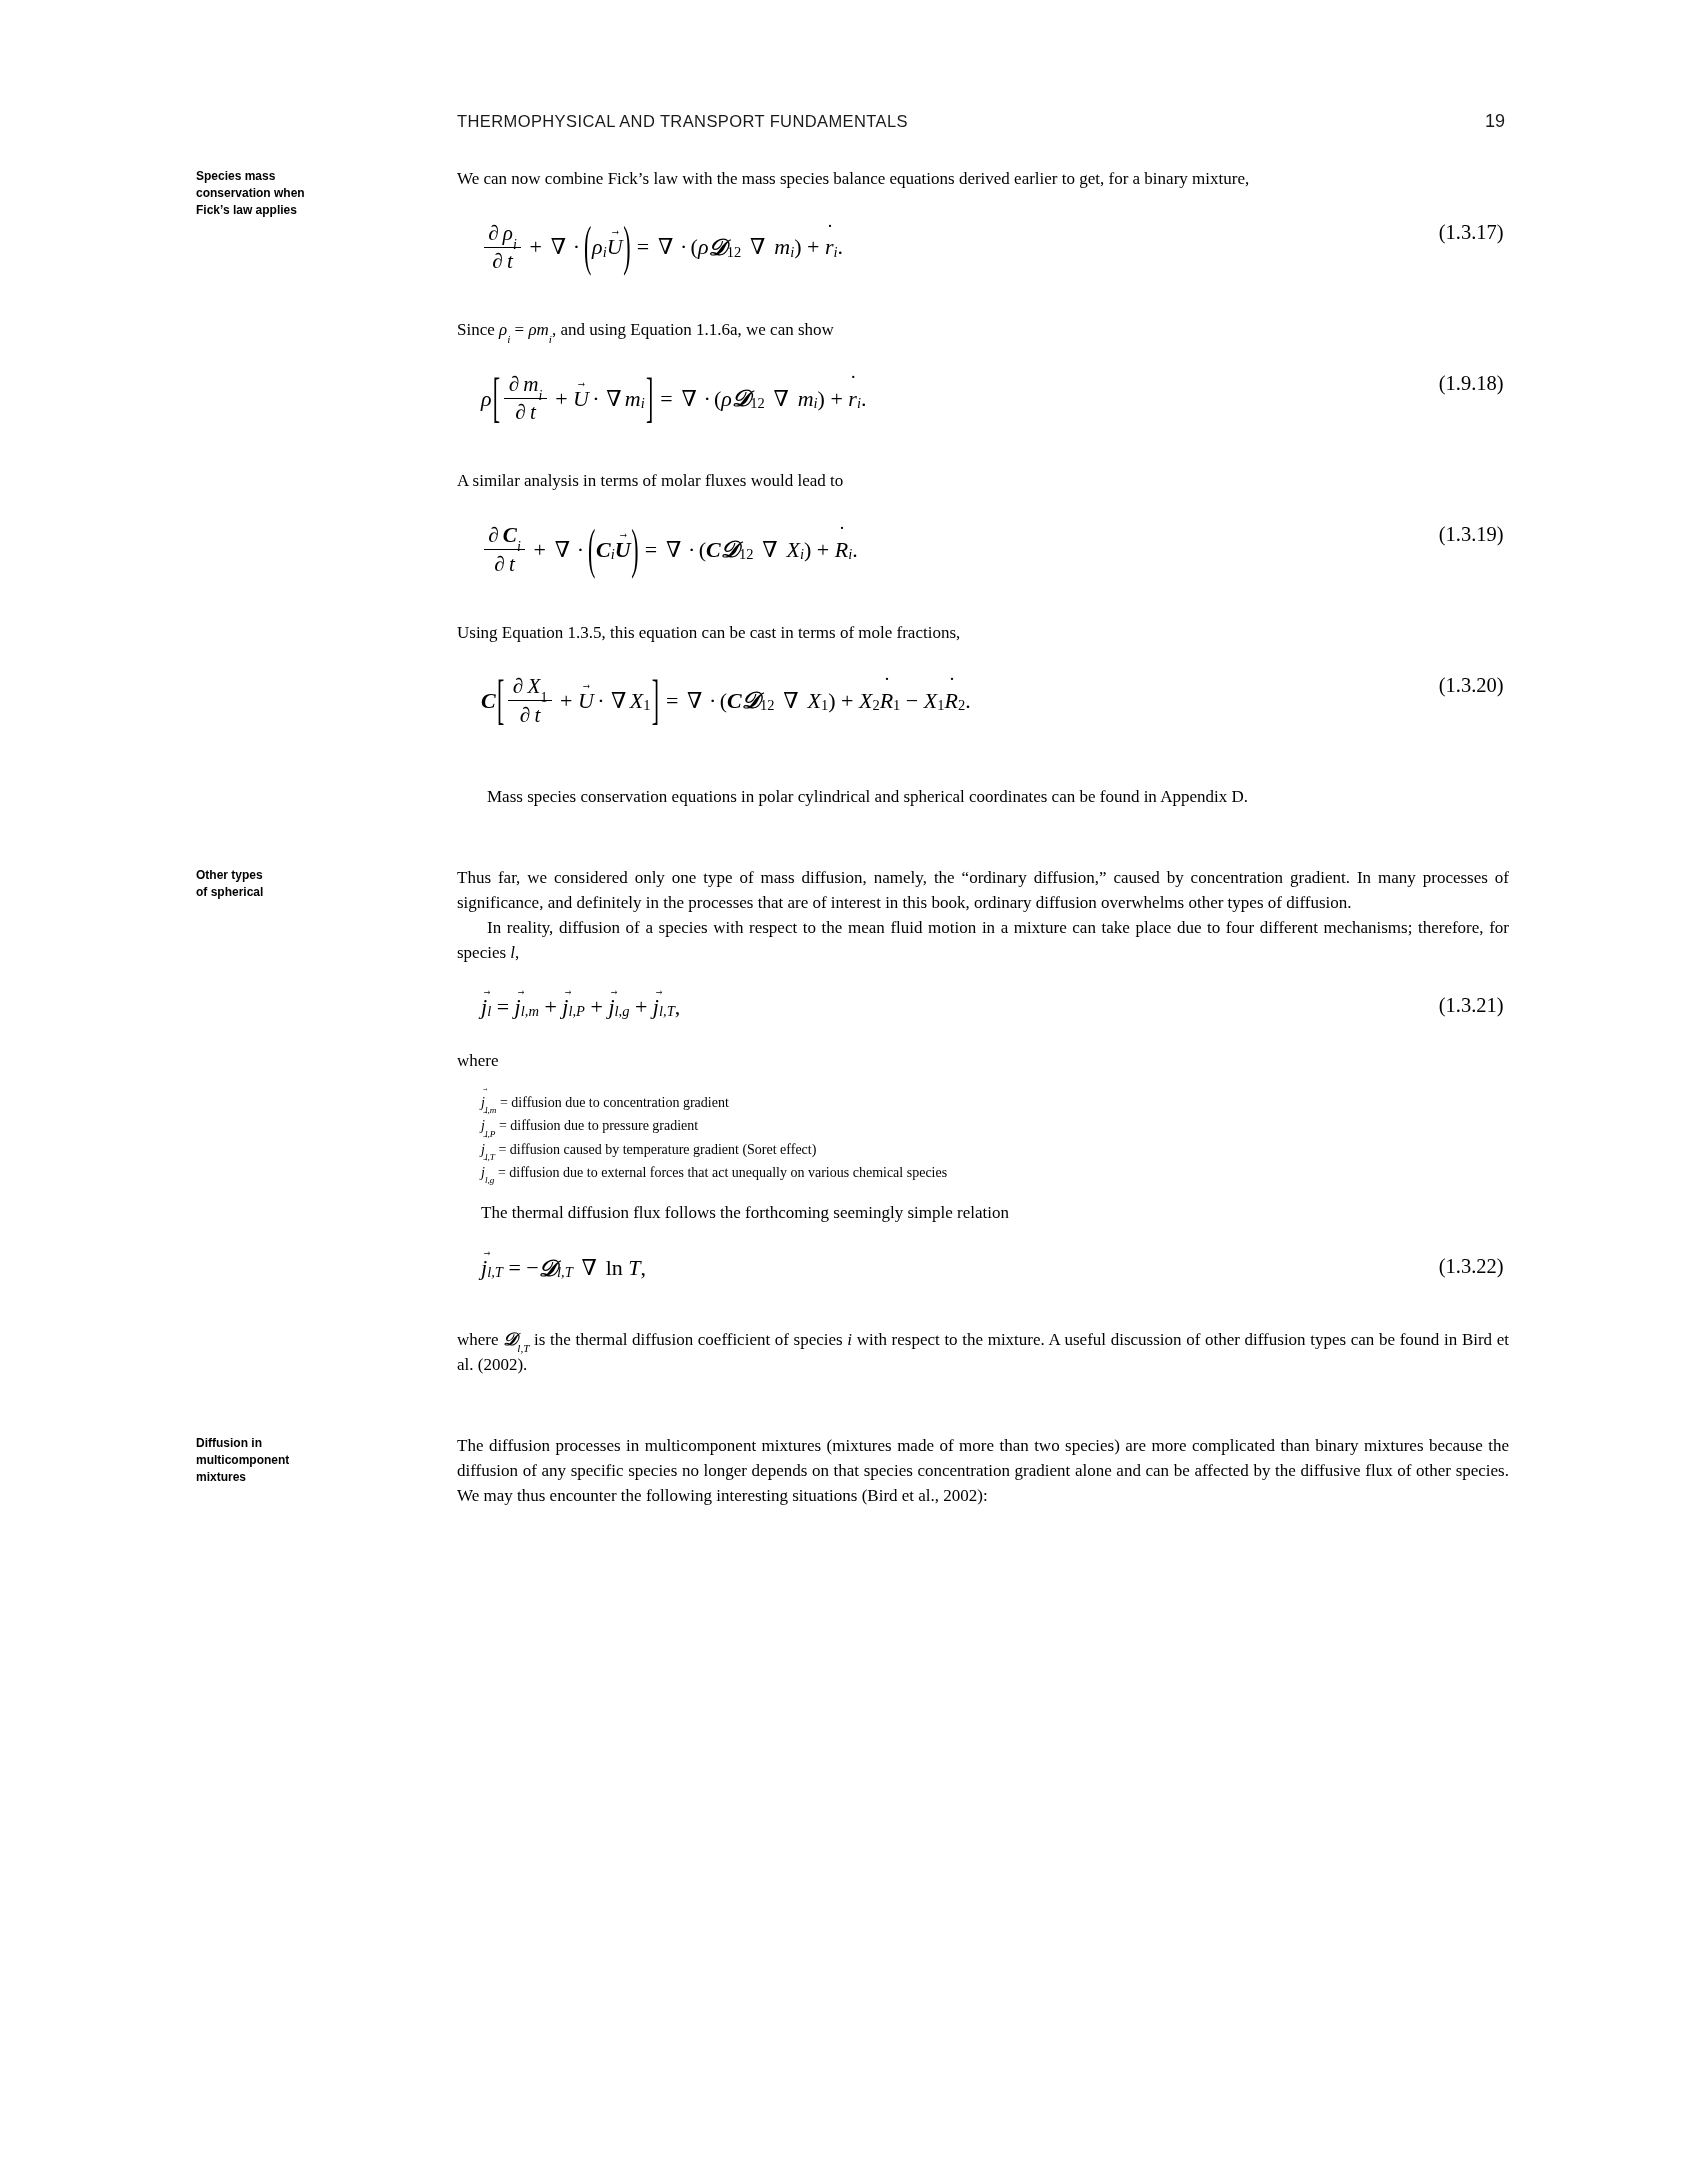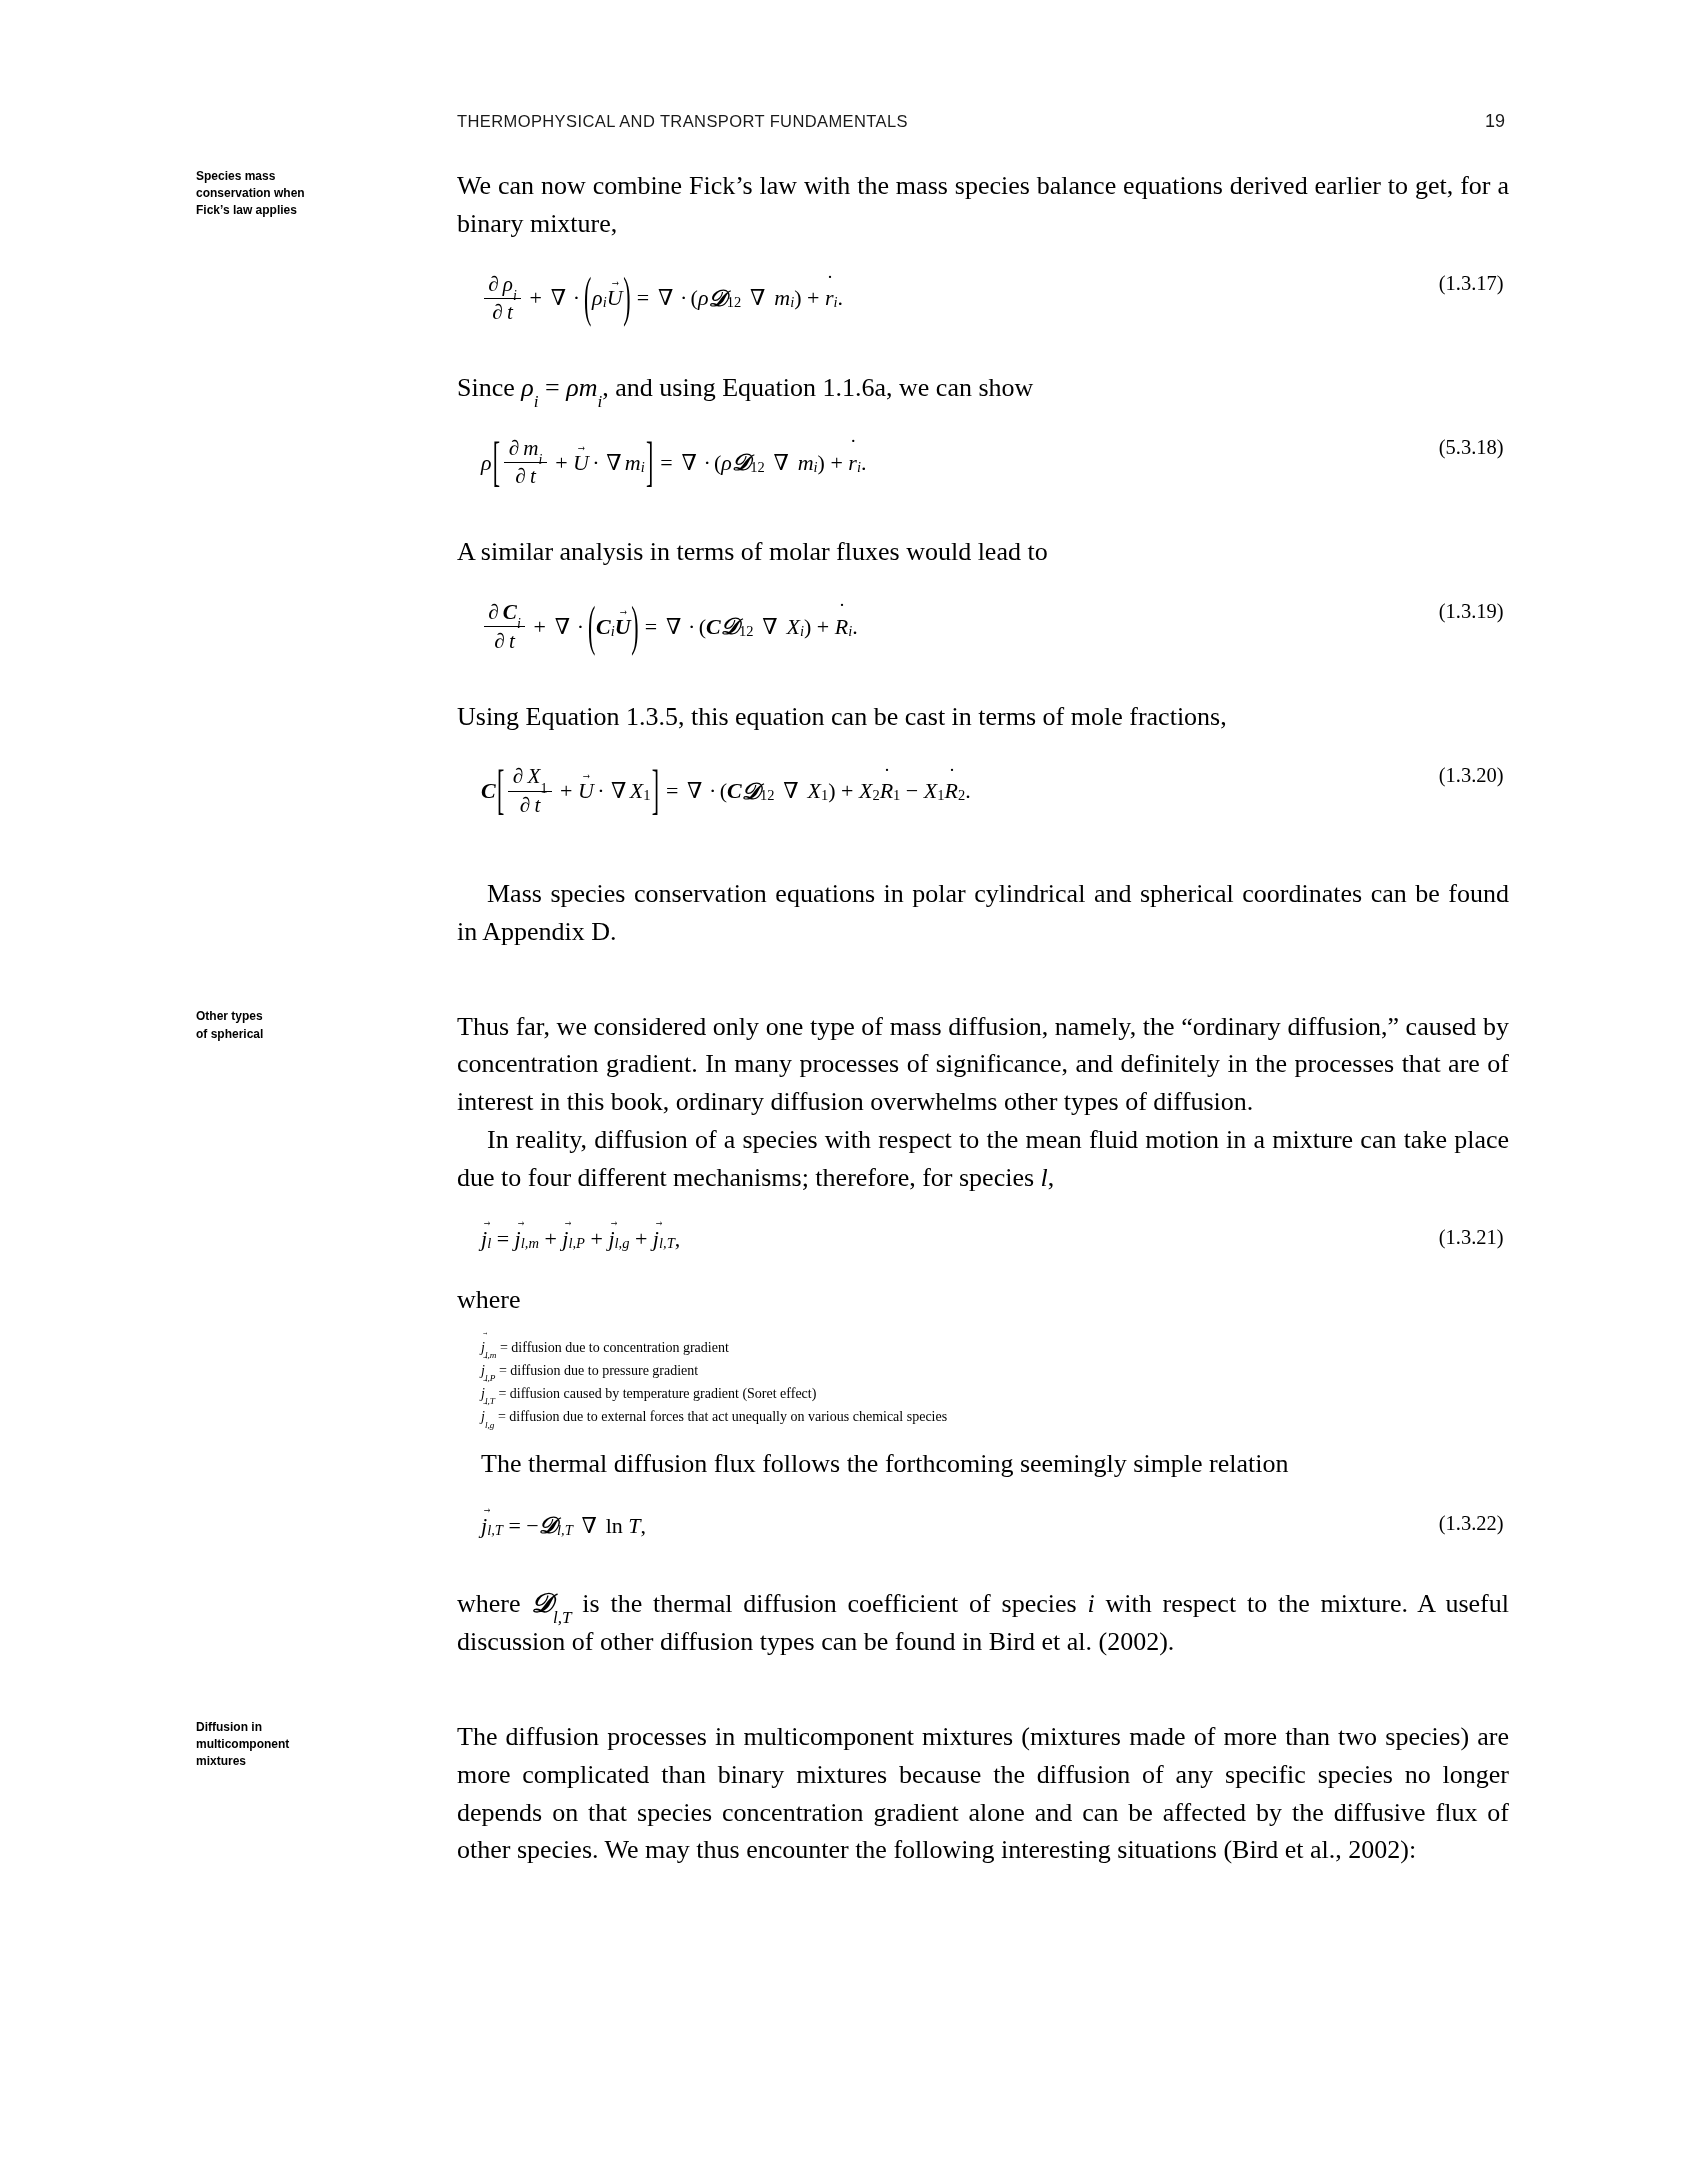--- a/index.html
+++ b/index.html
@@ -68,21 +68,21 @@
     padding-top: 0.7px;
   }
   .maincol {
     flex: 1 1 auto;
     min-width: 0;
   }
 
   
   p.tx {
     margin: 0;
-    font-size: 26px;
+    font-size: 17px;
     line-height: 1.455;
     text-align: justify;
     text-justify: inter-word;
     hyphens: none;
   }
   p.tx + p.tx { margin-top: 0; }
   p.indent { text-indent: 30px; }
   .gap-s { height: 17px; }
   .gap-m { height: 29px; }
   .gap-l { height: 44px; }
@@ -278,21 +278,21 @@
             <span class="upr">&nbsp;+&nbsp;</span>
             <span class="vec"><i class="m">U</i></span><span class="cdot">·</span>
             <span class="nabla">∇</span><i class="m">m</i><sub><i class="m">i</i></sub>
             <span class="bigbrack">]</span>
             <span class="upr">&nbsp;=&nbsp;</span>
             <span class="nabla">∇</span><span class="cdot">·</span>
             <span class="upr">(</span><i class="m">ρ</i><span class="scriptD">𝒟</span><sub>12</sub>&nbsp;<span class="nabla">∇</span>&nbsp;<i class="m">m</i><sub><i class="m">i</i></sub><span class="upr">)</span>
             <span class="upr">&nbsp;+&nbsp;</span>
             <span class="dotacc"><i class="m">r</i></span><sub><i class="m">i</i></sub><span class="upr">.</span>
           </span>
-          <span class="eqnum">(5.3.18)</span>
+          <span class="eqnum">(1.9.18)</span>
         </div>
 
         <div class="gap-l"></div>
 
         <p class="tx">A similar analysis in terms of molar fluxes would lead to</p>
 
         <div class="gap-m"></div>
 
         <div class="eqrow">
           <span class="eqbody">

